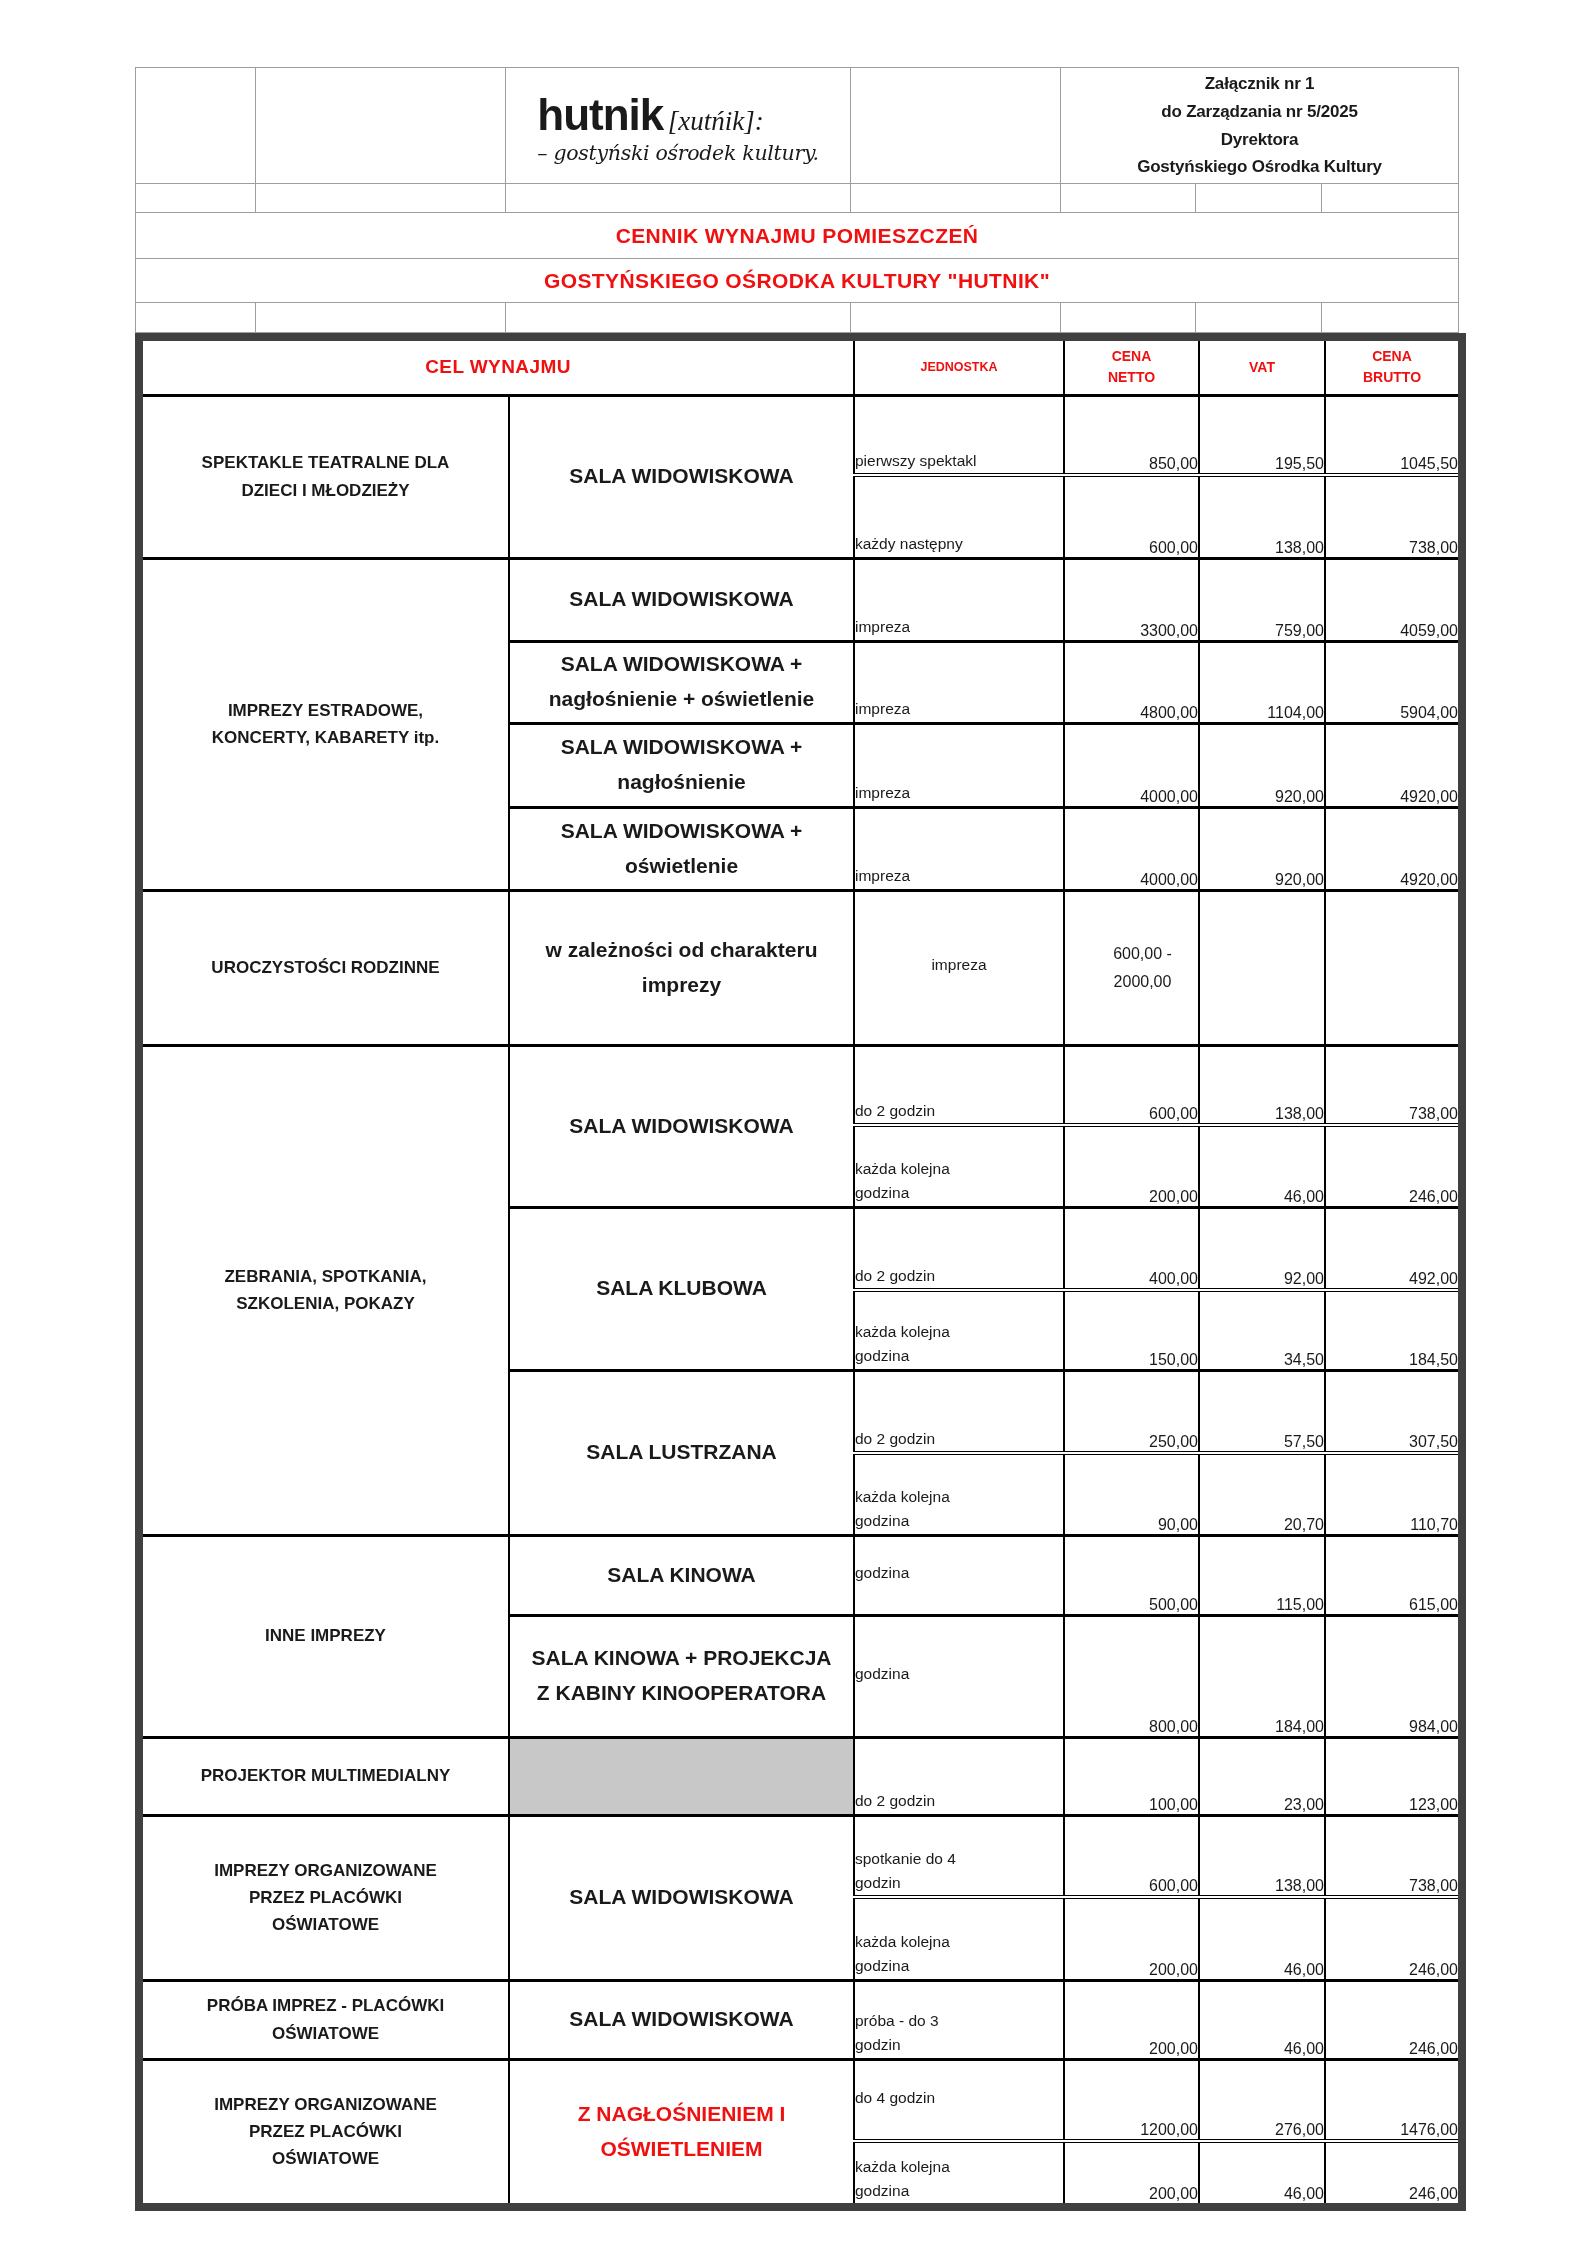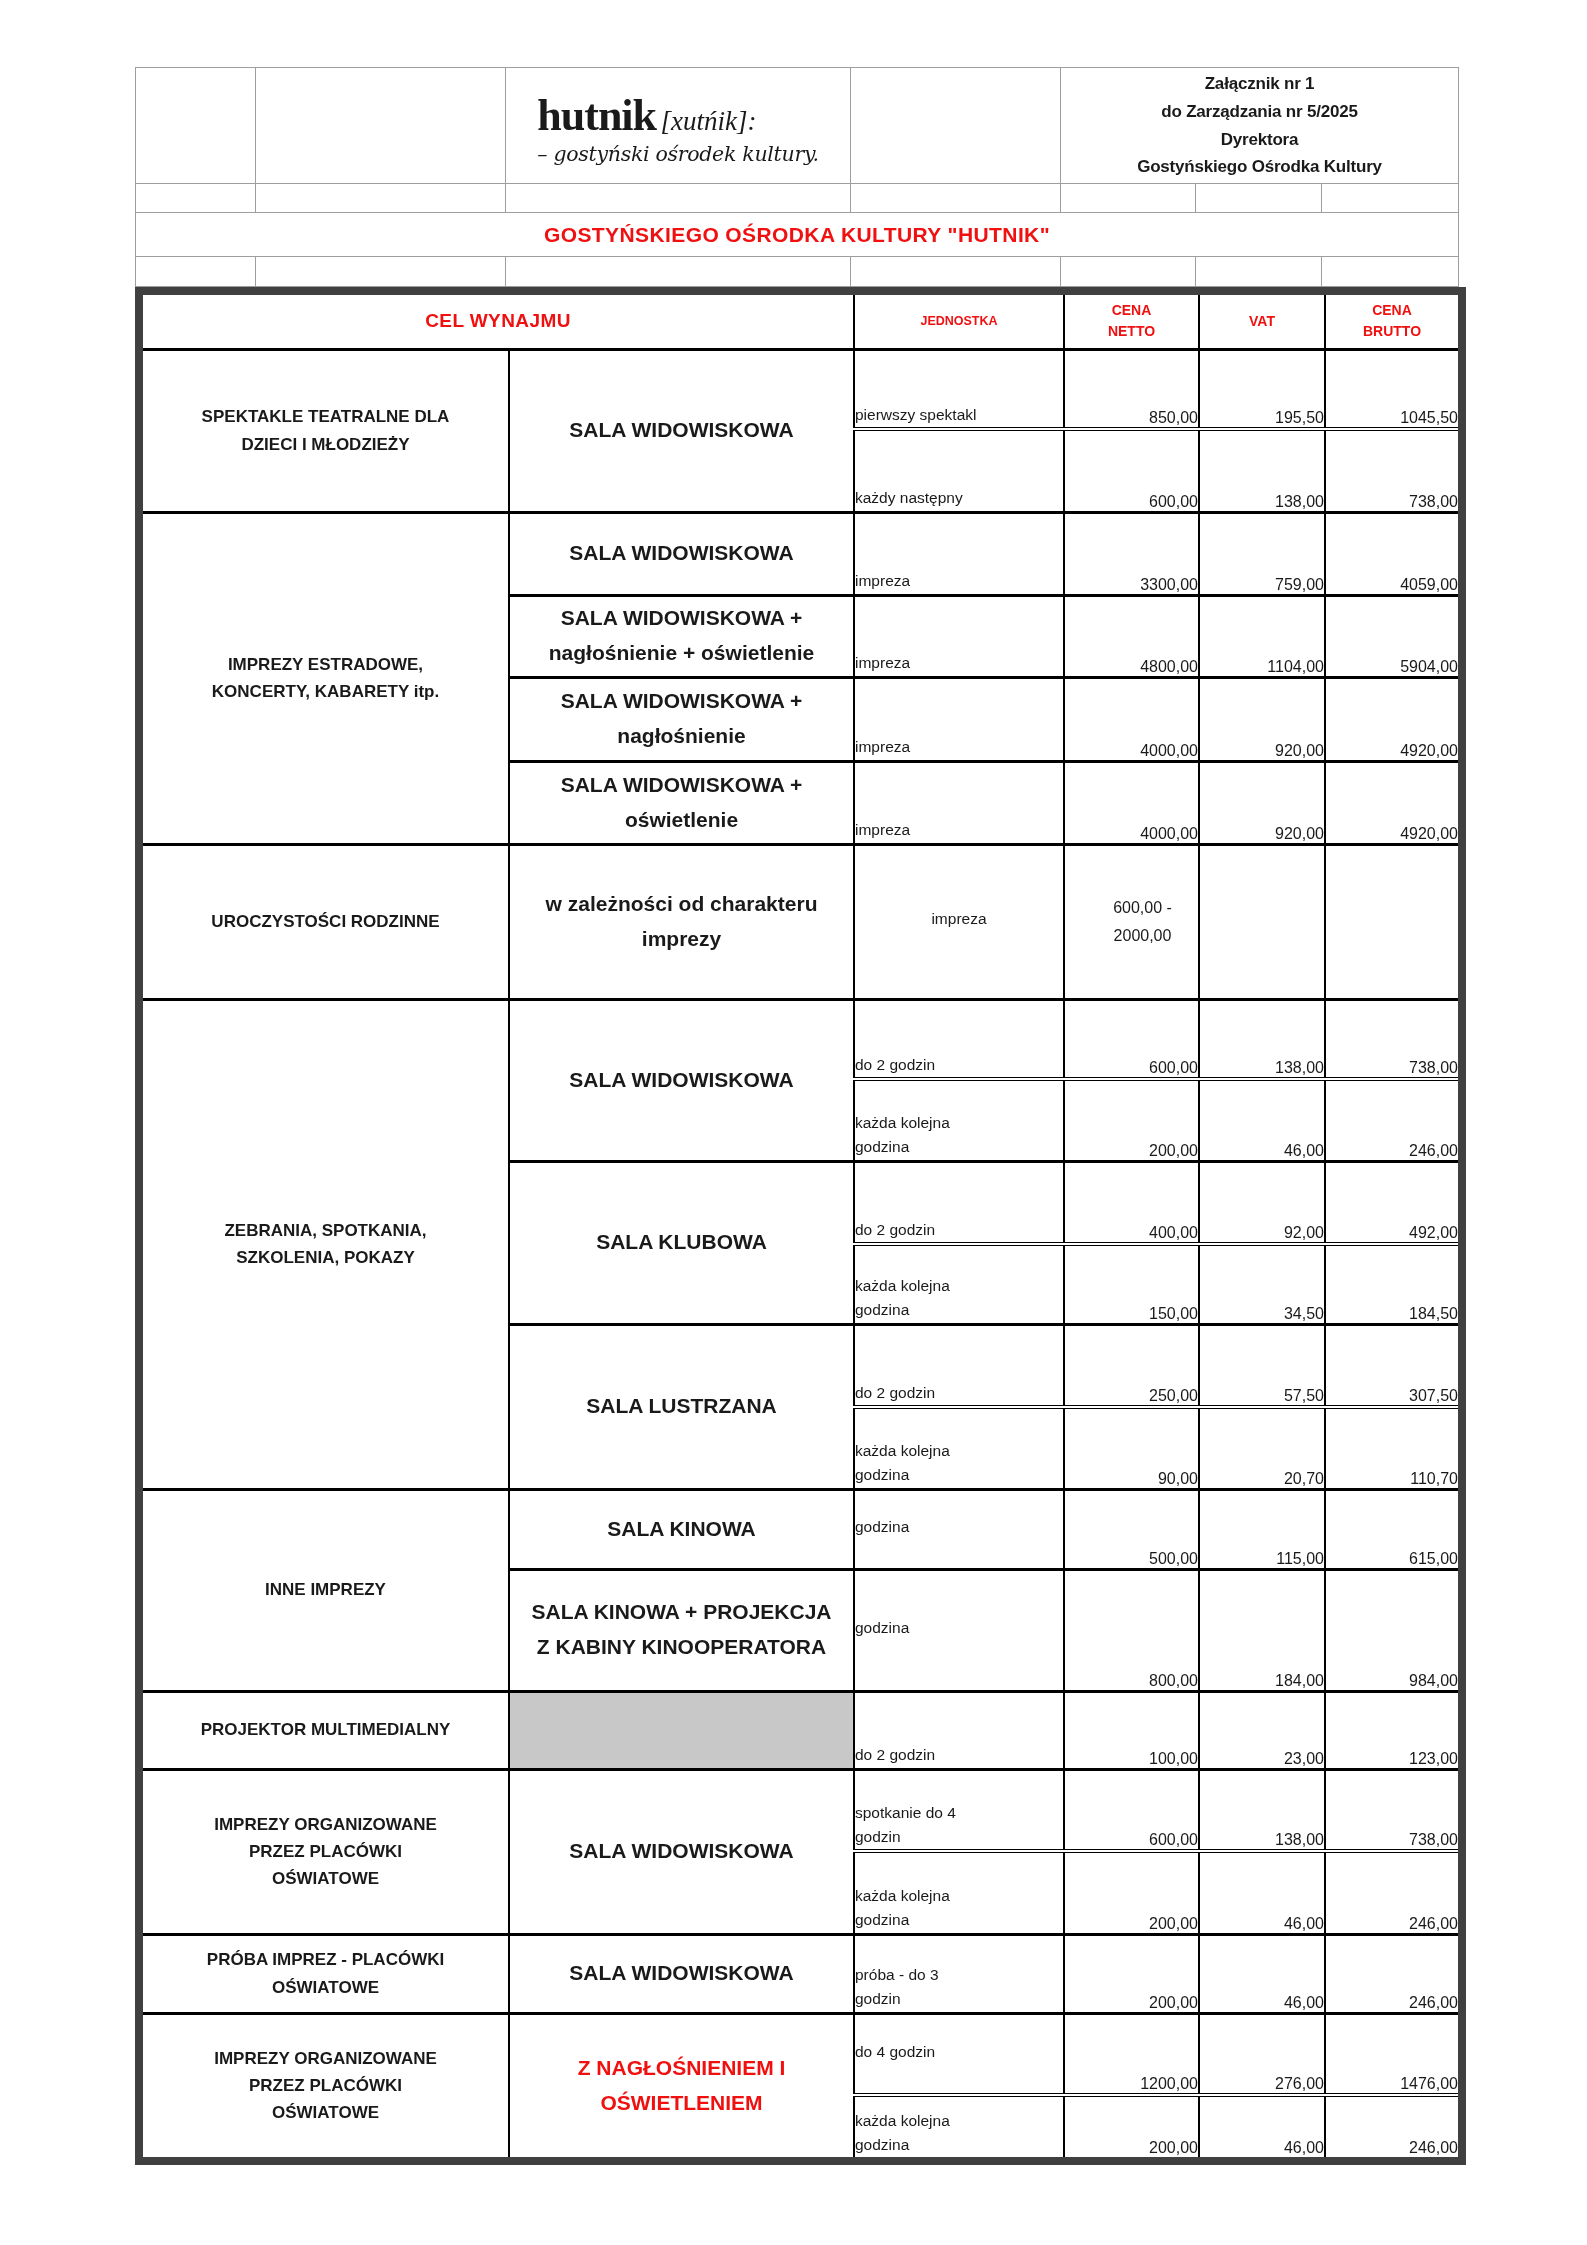--- a/index.html
+++ b/index.html
@@ -6,21 +6,21 @@
   body{width:1587px;height:2245px;font-family:"Liberation Sans",sans-serif;color:#1a1a1a;overflow:hidden;}
   .sheet{margin:67px 0 0 135px;width:1329px;}
 
   
   table{border-collapse:collapse;table-layout:fixed;}
   .topgrid{width:1323px;}
   .topgrid td{border:1px solid #9e9e9e;padding:0;}
   .logo-cell{vertical-align:middle;text-align:center;}
   .logo{display:inline-block;text-align:left;padding-top:4px;}
   .logo-line1{white-space:nowrap;}
-  .logo-main{font-family:Liberation Serif, serif;font-weight:bold;font-size:44px;letter-spacing:-1px;}
+  .logo-main{font-family:Liberation Sans, sans-serif;font-weight:bold;font-size:44px;letter-spacing:-1px;}
   .logo-phon{font-family:Liberation Serif, serif;font-style:italic;font-size:27px;}
   .logo-sub{font-family:"DejaVu Serif",serif;font-style:italic;font-size:20.5px;margin-top:1px;letter-spacing:-0.3px;}
   .attach{vertical-align:middle;text-align:center;font-weight:bold;font-size:17px;line-height:1.62;letter-spacing:-0.2px;}
   .title-cell{text-align:center;vertical-align:middle;color:#f01010;font-weight:bold;font-size:21px;letter-spacing:0.4px;}
 
   
   .pricetable{width:1323px;border:8px solid #404040;}
   .pricetable td{border:2px solid #000;padding:0;}
   .sec td{border-top:3px solid #000;}
   .subsec td{border-top:3px solid #000;}
@@ -78,20 +78,23 @@
     </tr>
     <tr style="height:29px">
       <td></td>
           <td></td>
           <td></td>
       <td></td>
           <td></td>
           <td></td>
           <td></td>
     </tr>
+    <tr style="height:46px">
+      <td colspan="7" class="title-cell">CENNIK WYNAJMU POMIESZCZEŃ</td>
+    </tr>
     <tr style="height:44px">
       <td colspan="7" class="title-cell">GOSTYŃSKIEGO OŚRODKA KULTURY "HUTNIK"</td>
     </tr>
     <tr style="height:30px">
       <td></td>
           <td></td>
           <td></td>
       <td></td>
           <td></td>
           <td></td>

